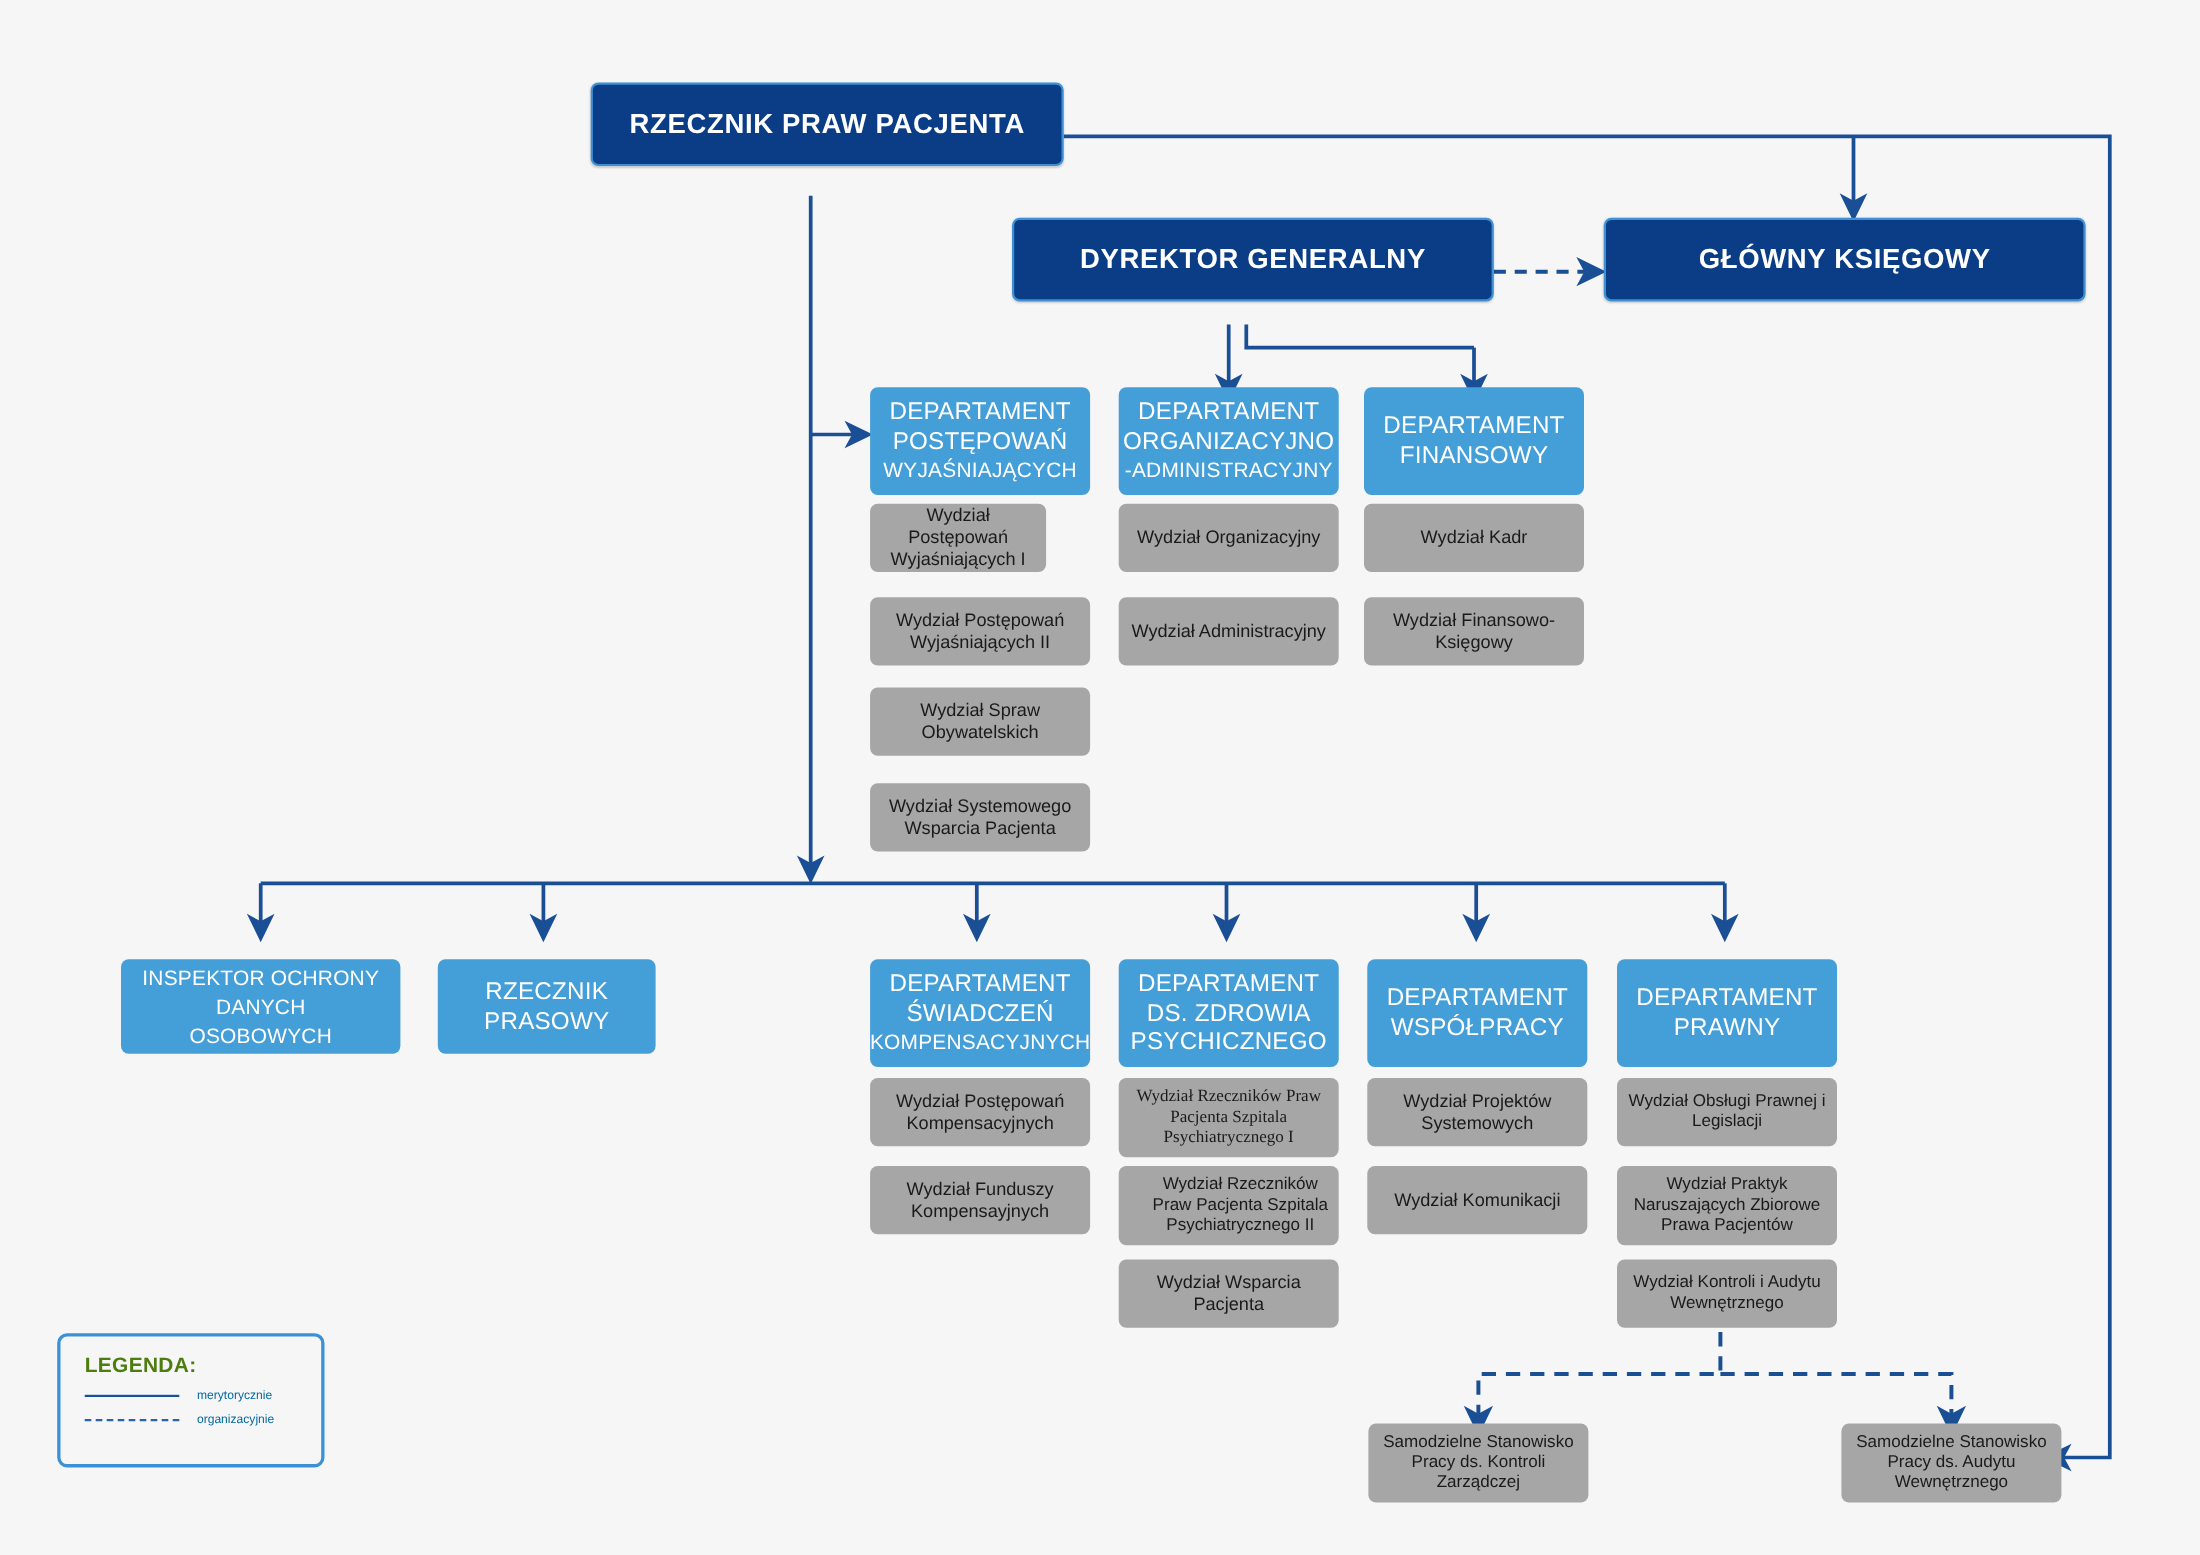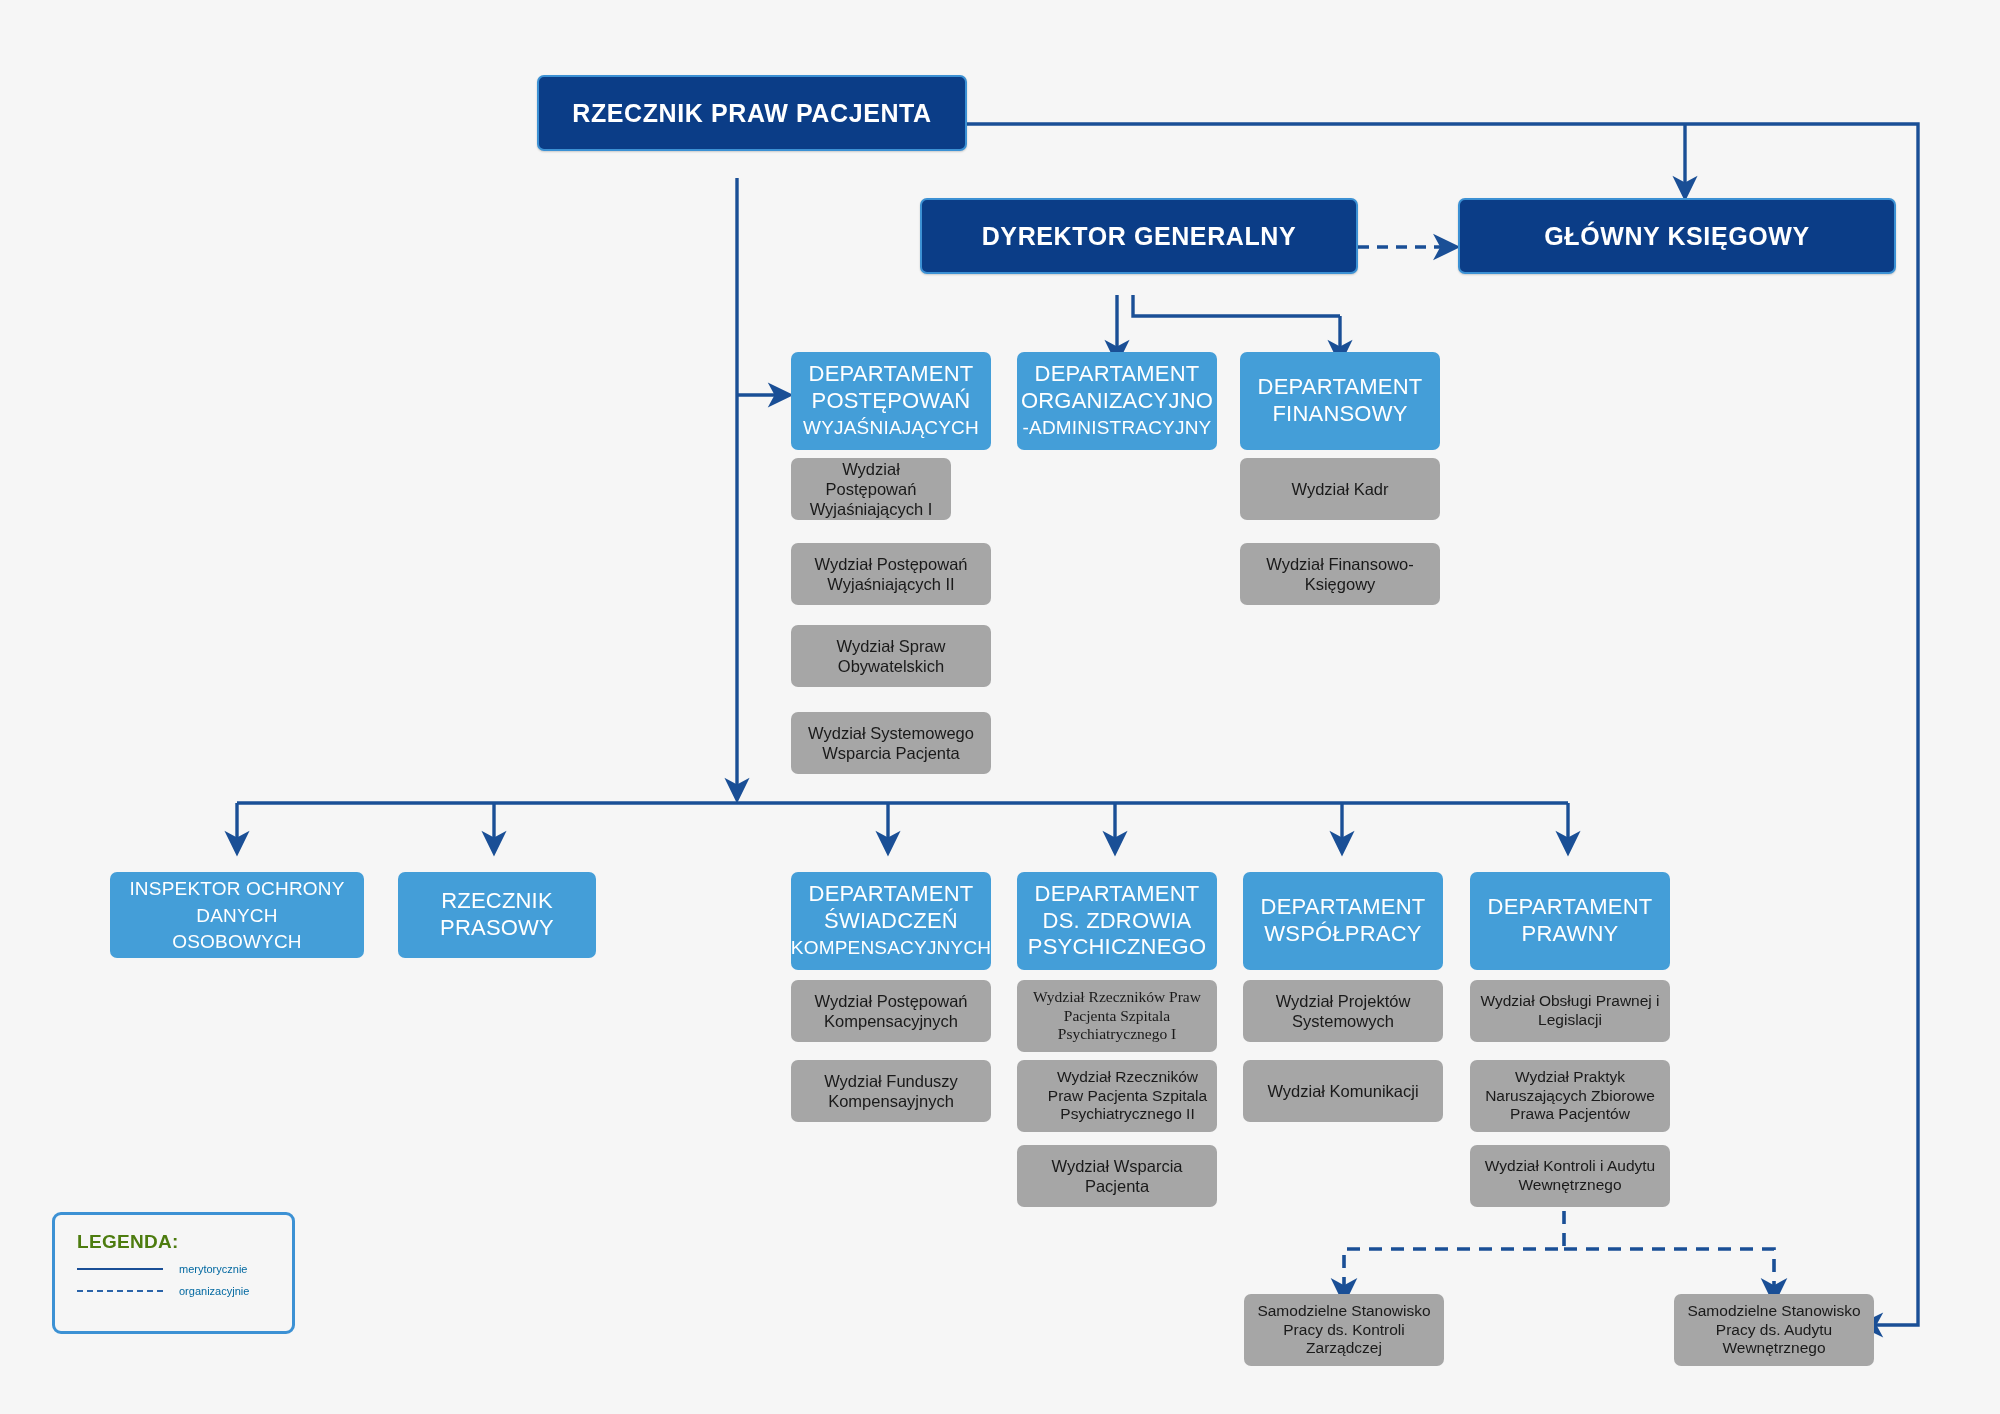--- a/index.html
+++ b/index.html
@@ -180,20 +180,26 @@
     <span>Wydział Systemowego Wsparcia Pacjenta</span>
   </div>
 
   <div class="box box-dept" style="left:1017px; top:352px; width:200px; height:98px;">
     <span>
       <span>DEPARTAMENT</span><br>
       <span>ORGANIZACYJNO</span><br>
       <span class="small">-ADMINISTRACYJNY</span>
     </span>
   </div>
+  <div class="box box-unit" style="left:1017px; top:458px; width:200px; height:62px;">
+    <span>Wydział Organizacyjny</span>
+  </div>
+  <div class="box box-unit" style="left:1017px; top:543px; width:200px; height:62px;">
+    <span>Wydział Administracyjny</span>
+  </div>
 
   <div class="box box-dept" style="left:1240px; top:352px; width:200px; height:98px;">
     <span>
       <span>DEPARTAMENT</span><br>
       <span>FINANSOWY</span>
     </span>
   </div>
   <div class="box box-unit" style="left:1240px; top:458px; width:200px; height:62px;">
     <span>Wydział Kadr</span>
   </div>

